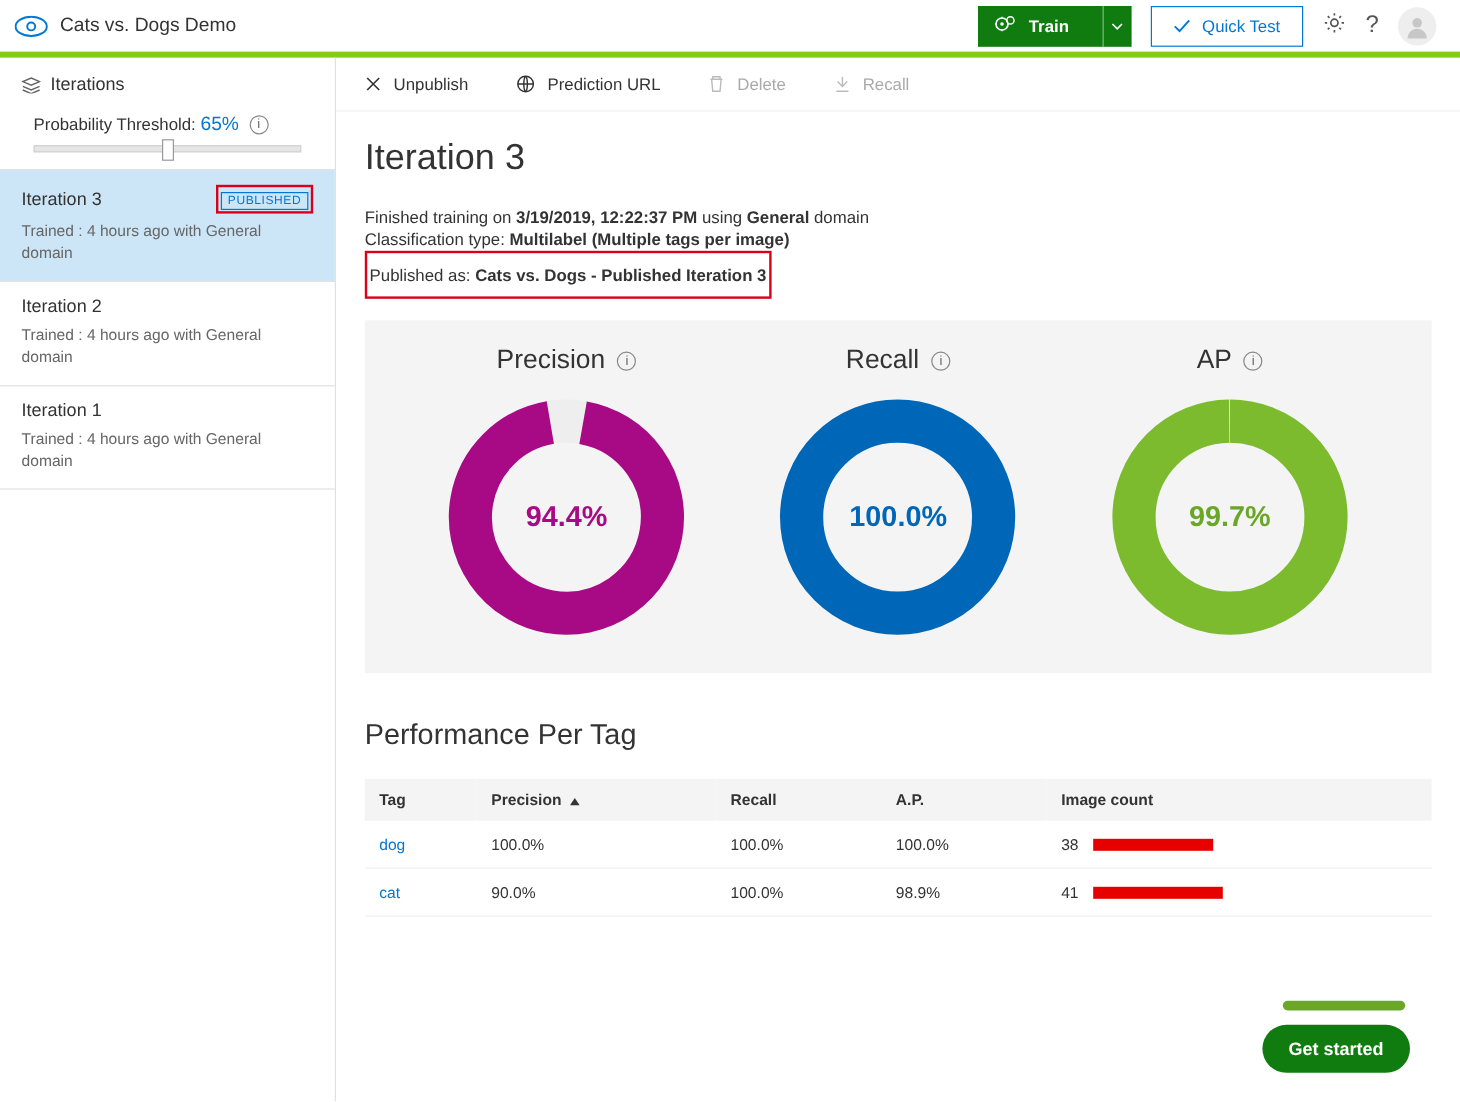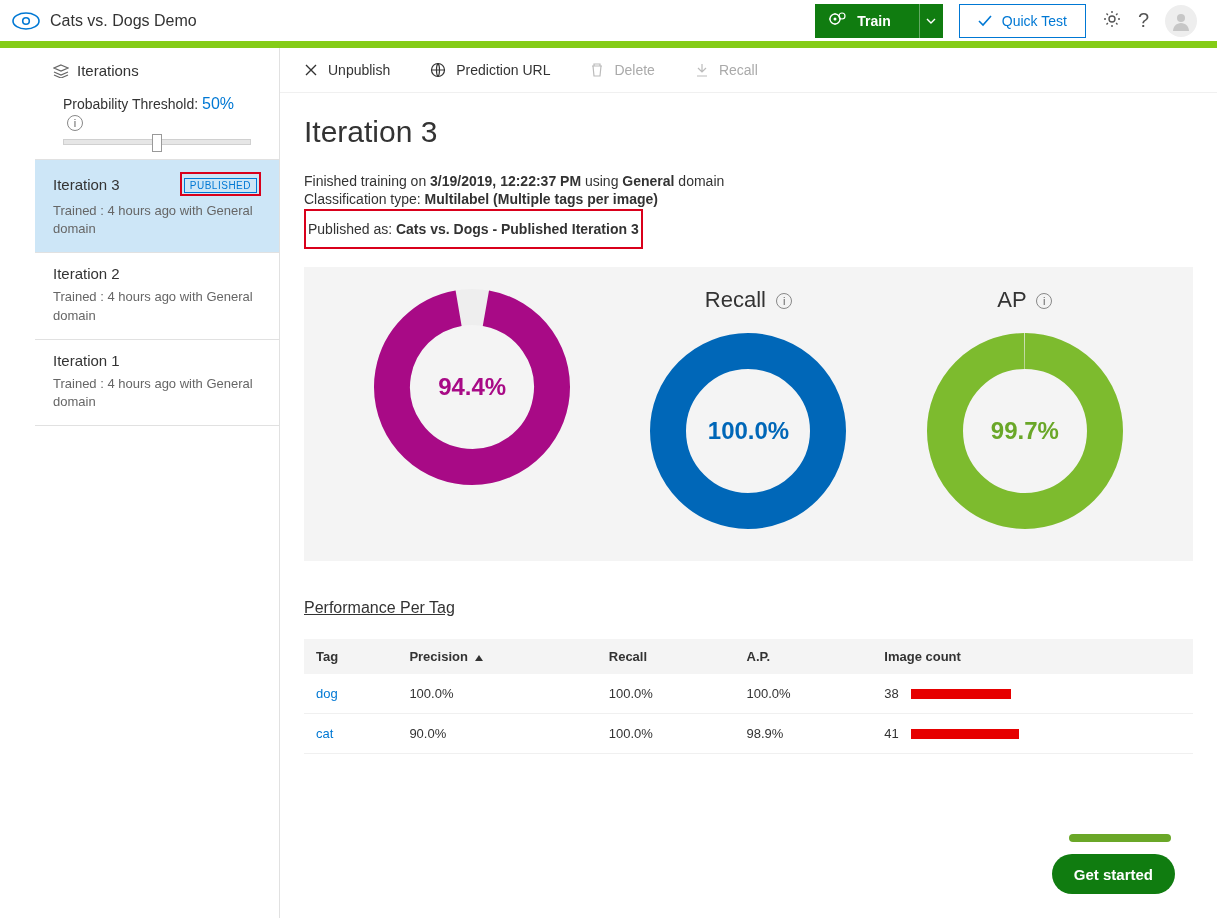--- a/index.html
+++ b/index.html
@@ -2,37 +2,37 @@
 <html><head>
 <meta charset="utf-8">
 <style>
   * { box-sizing: border-box; }
   html, body {
     margin: 0; padding: 0; width: 1217px; height: 918px;
     font-family: "Segoe UI", -apple-system, Arial, sans-serif;
     color: #333; background: #fff; overflow: hidden;
   }
   
-  .header { height: 48px; display: flex; align-items: center; border-bottom: 7px solid #84cc16; }
+  .header { height: 48px; display: flex; align-items: center; border-bottom: 5px solid #84cc16; }
   .logo-wrap { display: flex; align-items: center; padding-left: 12px; width: 280px; gap: 10px; }
   .eye-logo svg { display: block; }
   .app-title { font-size: 16px; color: #333; }
   .tabs { display: flex; gap: 42px; height: 100%; align-items: center; }
   .tab { font-size: 14px; font-weight: 600; color: #333; cursor: pointer; height: 100%; display: flex; align-items: center; border-bottom: 3px solid transparent; }
   .tab.active { color: #0078d4; border-bottom: 3px solid #0078d4; }
   .header-right { margin-left: auto; display: flex; align-items: center; gap: 16px; padding-right: 20px; }
   .train-group { display: flex; }
   .train-btn { background: #107c10; color: #fff; border: none; height: 34px; padding: 0 28px 0 14px; font-size: 14px; display: flex; align-items: center; gap: 10px; cursor: pointer; font-weight:600;}
   .train-split { background: #107c10; color: #fff; border: none; height: 34px; width: 24px; border-left: 1px solid rgba(255,255,255,0.35); cursor: pointer; display:flex; align-items:center; justify-content:center;}
   .quicktest-btn { background: #fff; border: 1px solid #0078d4; color: #0078d4; height: 34px; padding: 0 18px; font-size: 14px; display: flex; align-items: center; gap: 10px; cursor: pointer; }
   .hdr-icon { color: #555; cursor: pointer; }
   .avatar { width: 32px; height: 32px; border-radius: 50%; background: #eee; display:flex; align-items:center; justify-content:center; }
   
   .body { display: flex; height: calc(918px - 48px); }
-  .sidebar { width: 280px; border-right: 1px solid #e1e1e1; padding-left: 35px; }
+  .sidebar { width: 280px; border-right: 1px solid #e1e1e1; }
   .side-head { display:flex; align-items:center; gap:8px; padding: 14px 18px 10px; color:#333; font-size:15px;}
   .thresh-wrap { padding: 6px 28px 14px; }
   .thresh-label { font-size: 14px; color:#333; }
   .thresh-val { color:#0078d4; }
   .info-i { display:inline-block; width:16px;height:16px;border:1px solid #888;border-radius:50%; font-size:11px; text-align:center; line-height:14px; color:#666; margin-left:4px; vertical-align:middle;}
   .slider-track { position:relative; height:6px; background:#e6e6e6; border:1px solid #d0d0d0; margin-top:8px;}
   .slider-thumb { position:absolute; top:-6px; left:50%; transform:translateX(-50%); width:10px; height:18px; background:#fff; border:1px solid #999;}
   .iter-item { padding: 12px 18px 14px; border-bottom:1px solid #e1e1e1; cursor:pointer; }
   .iter-item.first { border-top:1px solid #e1e1e1; }
   .iter-item.selected { background:#cde6f7; }
@@ -49,21 +49,21 @@
   .content { padding: 4px 24px 40px; }
   h1.page { font-size:30px; font-weight:300; margin:18px 0 24px; color:#333;}
   .meta-line { font-size:14px; color:#333; margin:2px 0;}
   .pub-line { display:inline-block; border:2px solid #d9001b; padding:10px 2px; font-size:14px;}
   .metrics-panel { background:#f4f4f4; margin-top:18px; padding: 20px 30px 30px; display:flex; justify-content:space-around; }
   .metric { text-align:center; }
   .metric-title { font-size:22px; font-weight:400; color:#333; margin-bottom:18px;}
   .donut { position:relative; width:200px; height:200px;}
   .donut-val { position:absolute; top:50%; left:50%; transform:translate(-50%,-50%); font-size:24px; font-weight:600;}
   .donut-val.purple{ color:#a80a86;} .donut-val.blue{color:#0067b8;} .donut-val.green{color:#6aa728;}
-  h2.section { font-size:16px; font-weight:400; margin:38px 0 22px;text-decoration:underline; }
+  h2.section { font-size:24px; font-weight:400; margin:38px 0 22px; }
   table.perf { width:100%; border-collapse:collapse; font-size:13px;}
   table.perf th { text-align:left; background:#f4f4f4; font-weight:600; padding:10px 12px;}
   table.perf th .sort svg{ vertical-align:middle; margin-left:6px;}
   table.perf td { padding:12px; border-bottom:1px solid #f0f0f0; }
   .tag-link { color:#0078d4; text-decoration:none;}
   .bar-cell { display:flex; align-items:center; gap:12px;}
   .bar { height:10px; background:#e60000;}
   .float-pill { position:absolute; right:46px; bottom:76px; width:102px; height:8px; background:#6aa728; border-radius:4px;}
   .get-started { position:absolute; right:42px; bottom:24px; background:#107c10; color:#fff; border:none; border-radius:22px; height:40px; padding:0 22px; font-size:15px; font-weight:600; cursor:pointer;}
 </style>
@@ -124,21 +124,21 @@
 <div class="body">
 
   <div class="sidebar">
     <div class="side-head">
       <svg width="16" height="14" viewBox="0 0 16 14">
           <path d="M8 1l7 3-7 3-7-3 7-3zM1 8l7 3 7-3M1 11l7 3 7-3" fill="none" stroke="#666" stroke-width="1.2"></path>
         </svg>
       <span>Iterations</span>
     </div>
     <div class="thresh-wrap">
-      <span class="thresh-label">Probability Threshold: </span><span class="thresh-val">50%</span>
+      <span class="thresh-label">Probability Threshold: </span><span class="thresh-val">65%</span>
       <span class="info-i">i</span>
       <div class="slider-track">
         <div class="slider-thumb"></div>
       </div>
     </div>
     <div class="iter-item first selected">
       <div class="iter-top">
         <span class="iter-name">Iteration 3</span>
         <span class="pub-badge-wrap">
           <span class="pub-badge">PUBLISHED</span>
@@ -196,20 +196,21 @@
       </div>
       <div class="meta-line">
         <span>Classification type: </span><b>Multilabel (Multiple tags per image)</b>
       </div>
       <div class="meta-line">
         <span class="pub-line"><span>Published as: </span><b>Cats vs. Dogs - Published Iteration 3</b></span>
       </div>
 
       <div class="metrics-panel">
         <div class="metric">
+          <div class="metric-title"><span>Precision</span> <span class="info-i">i</span></div>
           <div class="donut">
             <svg width="200" height="200" viewBox="0 0 200 200">
                 <circle cx="100" cy="100" r="80" fill="none" stroke="#eee" stroke-width="36"></circle>
                 <circle cx="100" cy="100" r="80" fill="none" stroke="#a80a86" stroke-width="36" stroke-dasharray="474.4 502.7" transform="rotate(-80 100 100)"></circle>
               </svg>
             <div class="donut-val purple">94.4%</div>
           </div>
         </div>
         <div class="metric">
           <div class="metric-title"><span>Recall</span> <span class="info-i">i</span></div>

